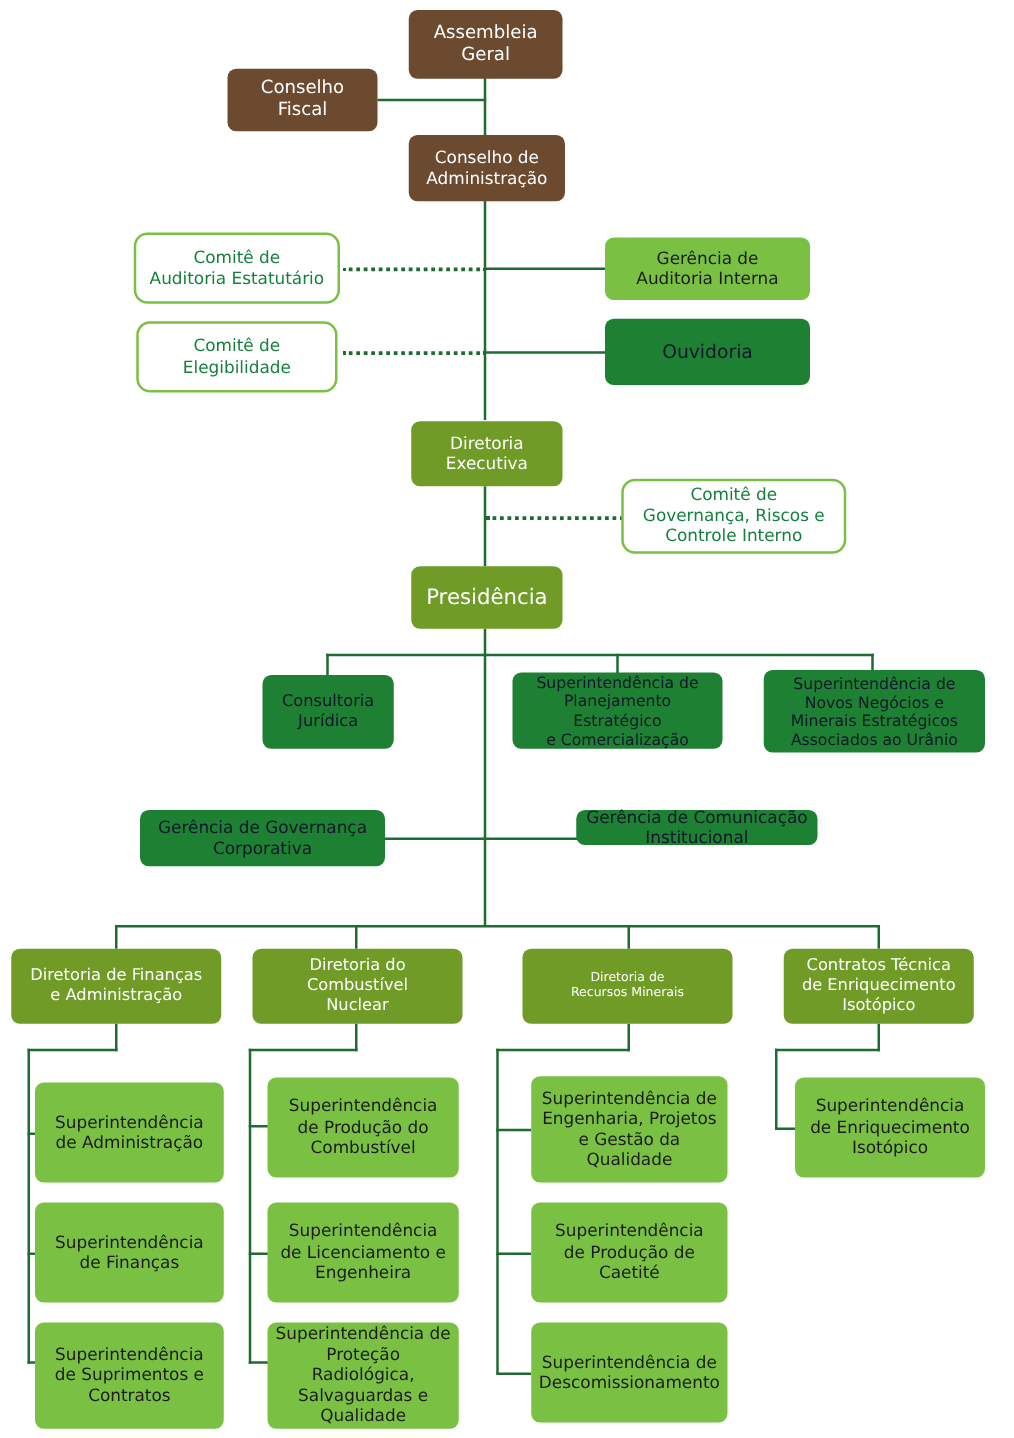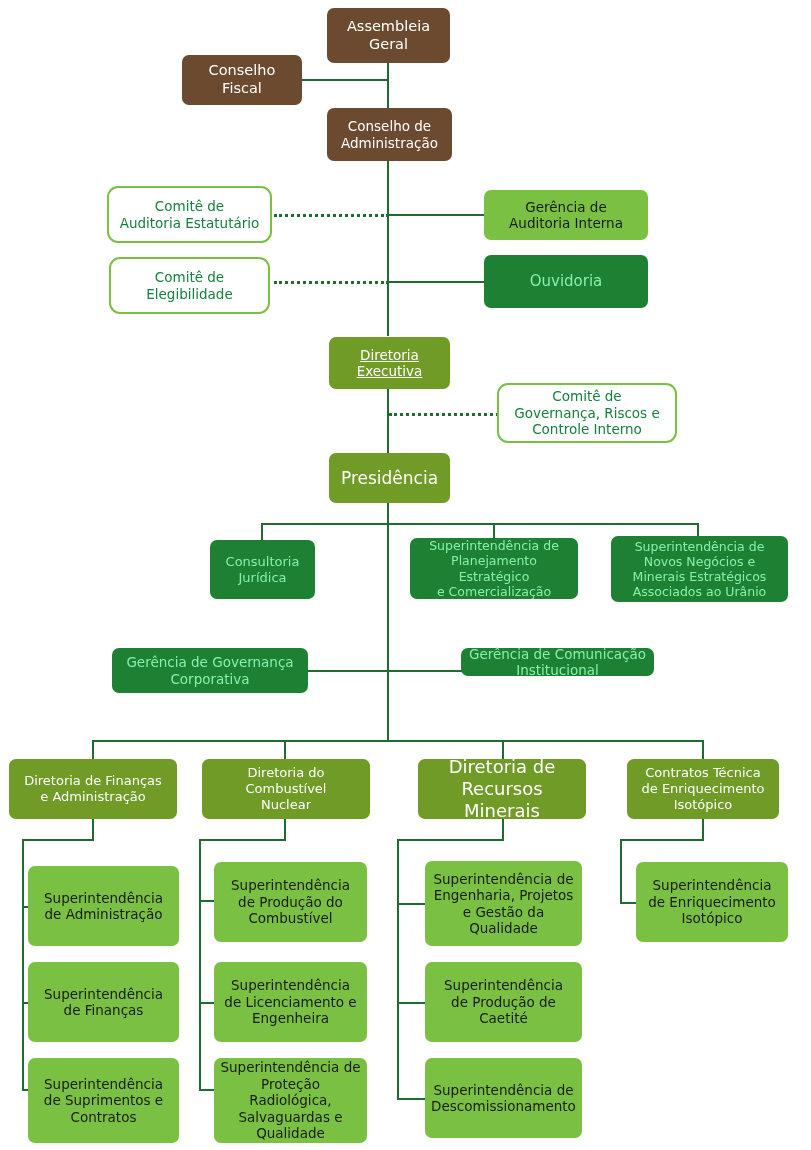--- a/index.html
+++ b/index.html
@@ -26,21 +26,21 @@
     text-align:center;
     line-height:1.22;
     padding:3px 6px;
     z-index:3;
     white-space:pre-line;
   }
   
   .brown{ background:#6b4a2f; color:#ffffff; }
   .olive{ background:#6f9b26; color:#ffffff; }
   .midgreen{ background:#7ac143; color:#1b1b1b; }
-  .darkgreen{ background:#1e8033; color:#86efac; }
+  .darkgreen{ background:#1e8033; color:#0f172a; }
   .outline{
     background:#ffffff;
     color:#15803d;
     border:2.5px solid #7ac143;
     border-radius:11px;
   }
   .lightbox{ background:#7ac143; color:#1b1b1b; }
 
   
   .ln{
@@ -131,21 +131,21 @@
 Auditoria Estatutário</div>
 
   <div class="node midgreen" style="left:484px; top:190px; width:164px; height:50px; font-size:13.5px;">Gerência de
 Auditoria Interna</div>
 
   <div class="node outline" style="left:109px; top:257px; width:161px; height:57px; font-size:13.5px;">Comitê de
 Elegibilidade</div>
 
   <div class="node darkgreen" style="left:484px; top:255px; width:164px; height:53px; font-size:15px;">Ouvidoria</div>
 
-  <div class="node olive" style="left:329px; top:337px; width:121px; height:52px; font-size:13.5px;text-decoration:underline;">Diretoria
+  <div class="node olive" style="left:329px; top:337px; width:121px; height:52px; font-size:13.5px;">Diretoria
 Executiva</div>
 
   <div class="node outline" style="left:497px; top:383px; width:180px; height:60px; font-size:13.5px;">Comitê de
 Governança, Riscos e
 Controle Interno</div>
 
   <div class="node olive" style="left:329px; top:453px; width:121px; height:50px; font-size:17px;">Presidência</div>
 
   <div class="node darkgreen" style="left:210px; top:540px; width:105px; height:59px; font-size:13px;">Consultoria
 Jurídica</div>
@@ -164,21 +164,21 @@
 
   <div class="node darkgreen" style="left:461px; top:648px; width:193px; height:28px; font-size:13.5px;">Gerência de Comunicação
 Institucional</div>
 
   <div class="node olive" style="left:9px; top:759px; width:168px; height:60px; font-size:13px;">Diretoria de Finanças
 e Administração</div>
 
   <div class="node olive" style="left:202px; top:759px; width:168px; height:60px; font-size:13px;">Diretoria do Combustível
 Nuclear</div>
 
-  <div class="node olive" style="left:418px; top:759px; width:168px; height:60px; font-size:18px;">Diretoria de
+  <div class="node olive" style="left:418px; top:759px; width:168px; height:60px; font-size:10px;">Diretoria de
 Recursos Minerais</div>
 
   <div class="node olive" style="left:627px; top:759px; width:152px; height:60px; font-size:13px;">Contratos Técnica
 de Enriquecimento
 Isotópico</div>
 
   <div class="node lightbox" style="left:28px; top:866px; width:151px; height:80px; font-size:13.5px;">Superintendência
 de Administração</div>
   <div class="node lightbox" style="left:28px; top:962px; width:151px; height:80px; font-size:13.5px;">Superintendência
 de Finanças</div>

